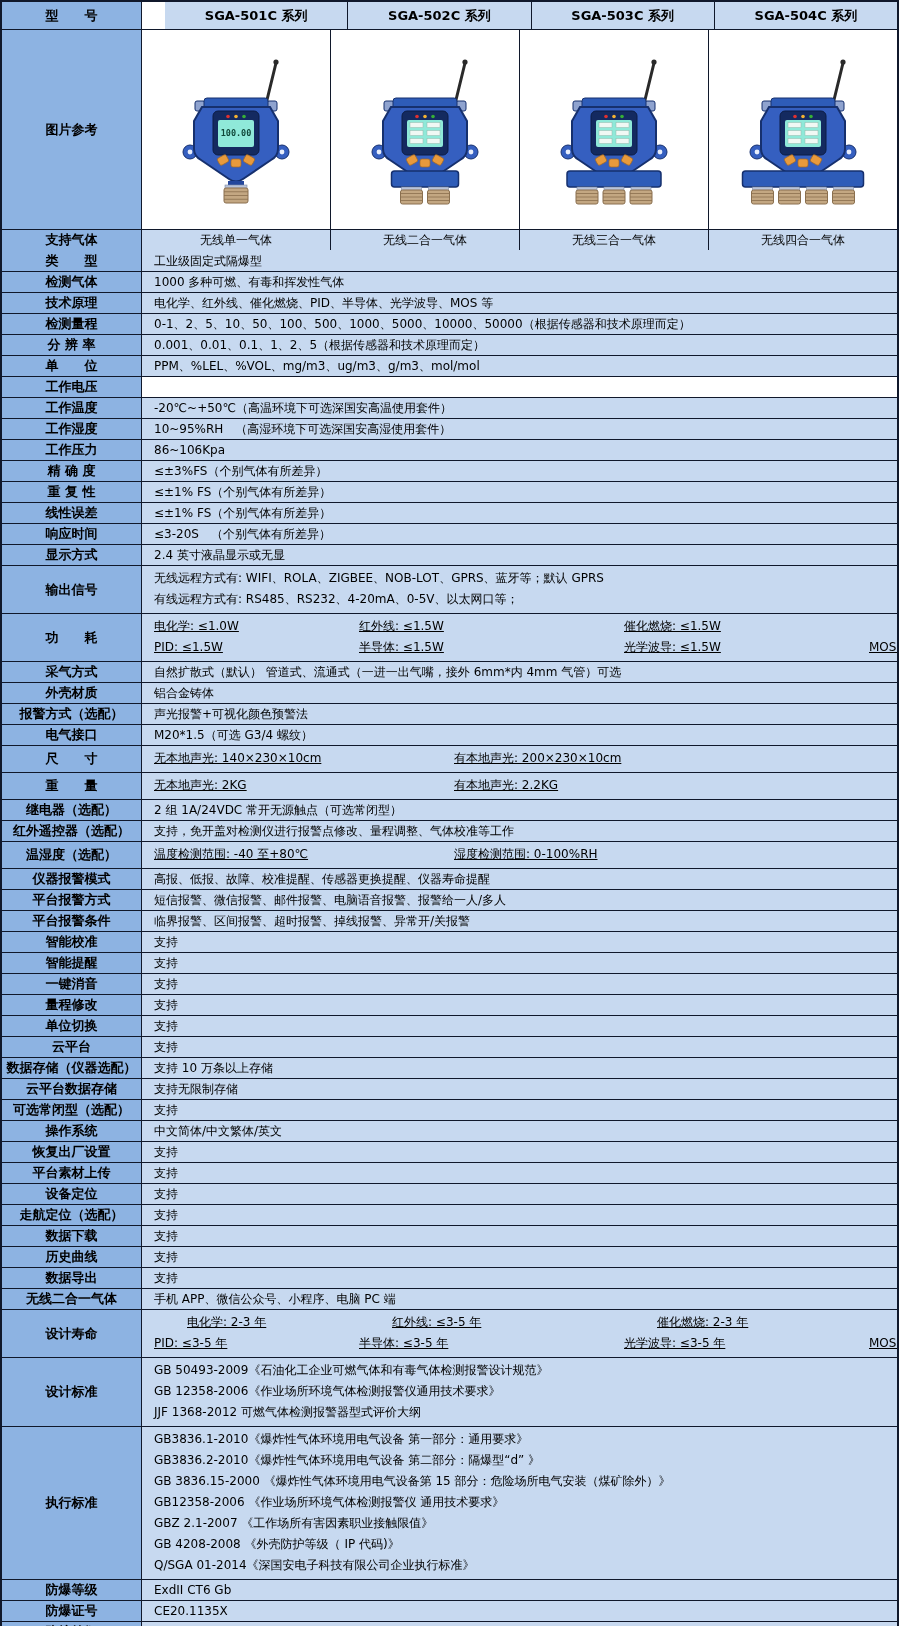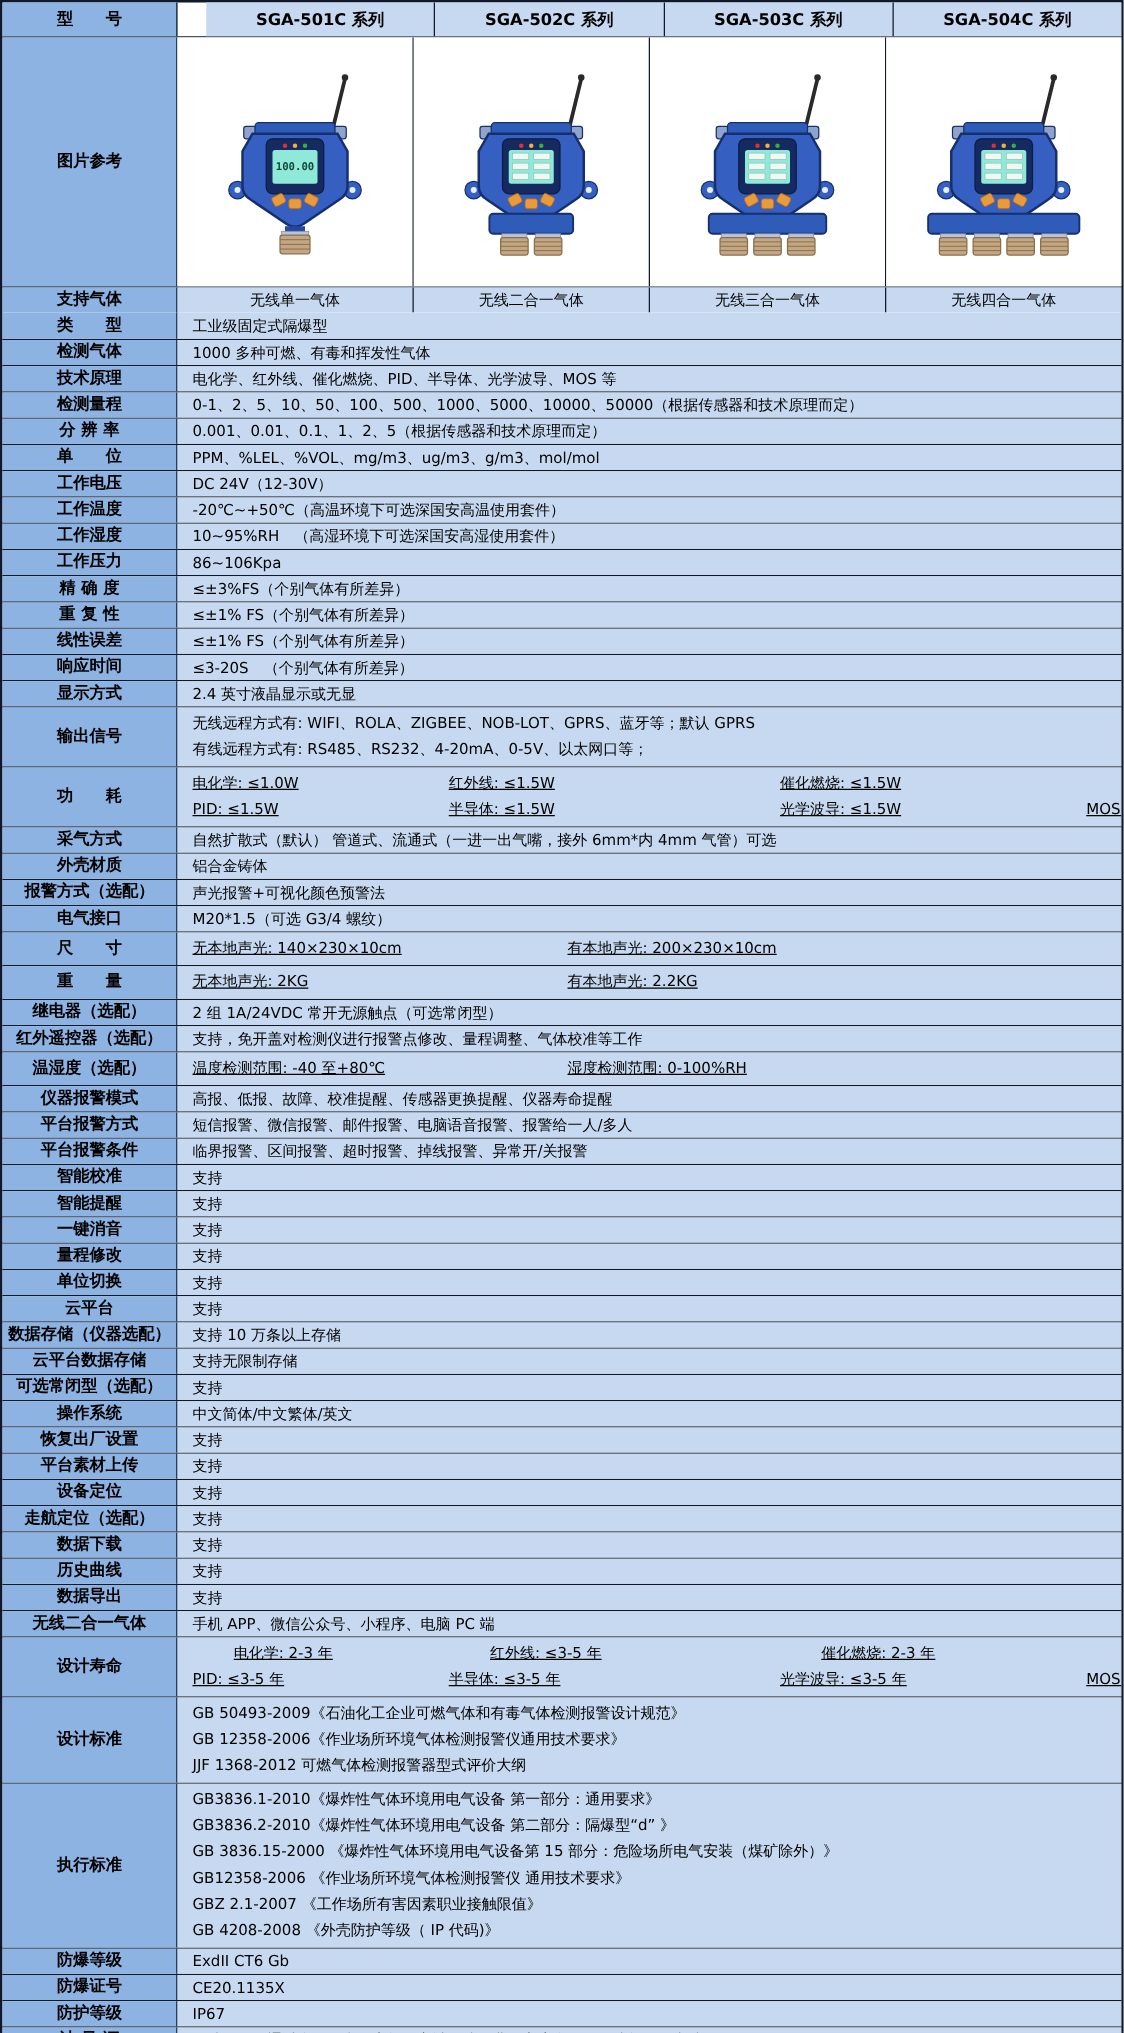--- a/index.html
+++ b/index.html
@@ -262,23 +262,20 @@
         </div>
       </div>
       <div class="row">
         <div class="label-cell">单　　位</div>
         <div class="value-area">
           <div class="value-line">PPM、%LEL、%VOL、mg/m3、ug/m3、g/m3、mol/mol</div>
         </div>
       </div>
       <div class="row">
         <div class="label-cell">工作电压</div>
-        <div class="value-area">
-          <div class="value-line">DC 24V（12-30V）</div>
-        </div>
       </div>
       <div class="row">
         <div class="label-cell">工作温度</div>
         <div class="value-area">
           <div class="value-line">-20℃~+50℃（高温环境下可选深国安高温使用套件）</div>
         </div>
       </div>
       <div class="row">
         <div class="label-cell">工作湿度</div>
         <div class="value-area">
@@ -532,20 +529,21 @@
       </div>
       <div class="row multi">
         <div class="label-cell">执行标准</div>
         <div class="value-area">
           <div class="value-line">GB3836.1-2010《爆炸性气体环境用电气设备 第一部分：通用要求》</div>
           <div class="value-line">GB3836.2-2010《爆炸性气体环境用电气设备 第二部分：隔爆型“d” 》</div>
           <div class="value-line">GB 3836.15-2000 《爆炸性气体环境用电气设备第 15 部分：危险场所电气安装（煤矿除外）》</div>
           <div class="value-line">GB12358-2006 《作业场所环境气体检测报警仪 通用技术要求》</div>
           <div class="value-line">GBZ 2.1-2007 《工作场所有害因素职业接触限值》</div>
           <div class="value-line">GB 4208-2008 《外壳防护等级（ IP 代码)》</div>
+          <div class="value-line">Q/SGA 01-2014《深国安电子科技有限公司企业执行标准》</div>
         </div>
       </div>
       <div class="row">
         <div class="label-cell">防爆等级</div>
         <div class="value-area">
           <div class="value-line">ExdII CT6 Gb</div>
         </div>
       </div>
       <div class="row">
         <div class="label-cell">防爆证号</div>

